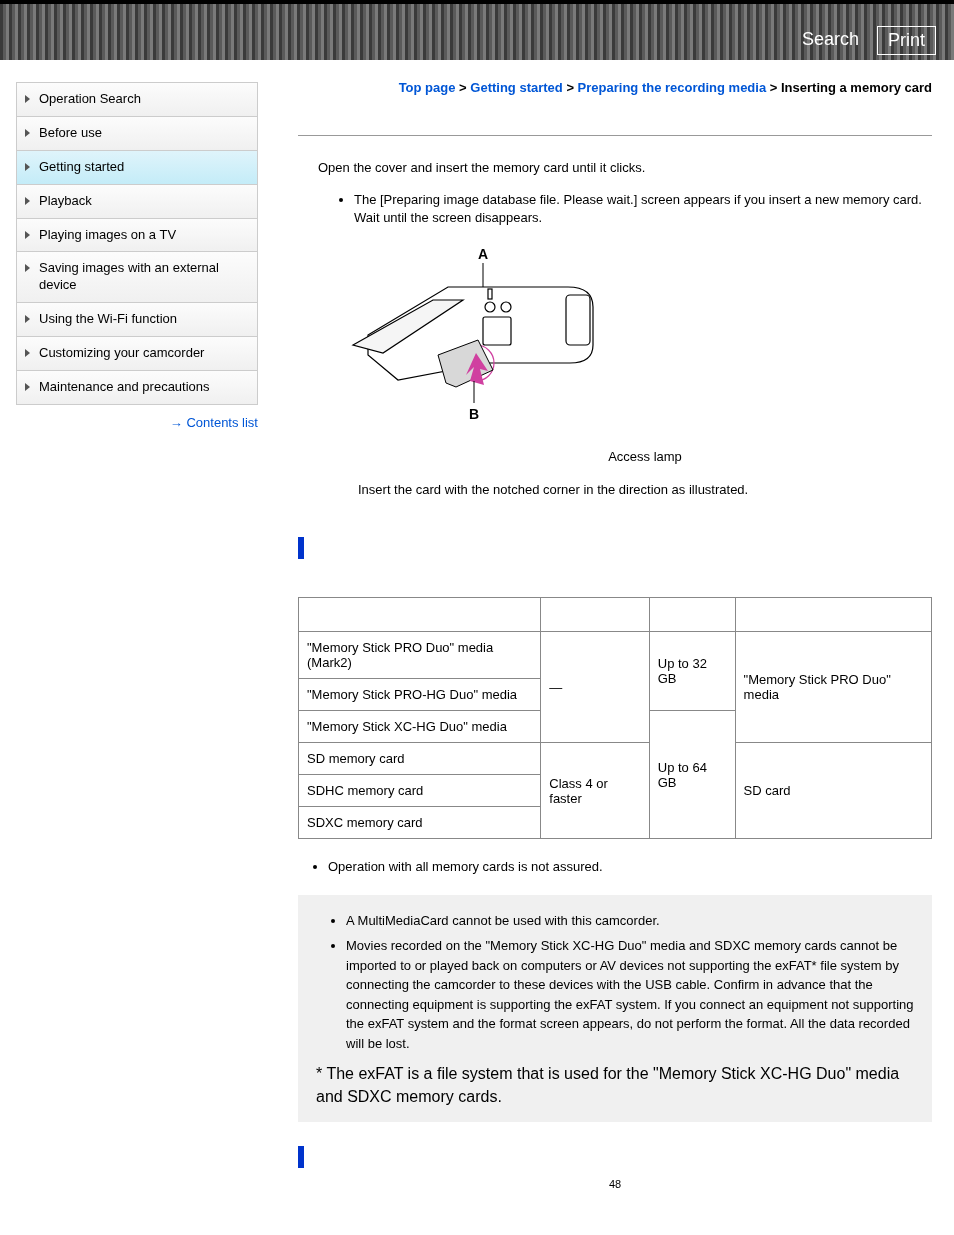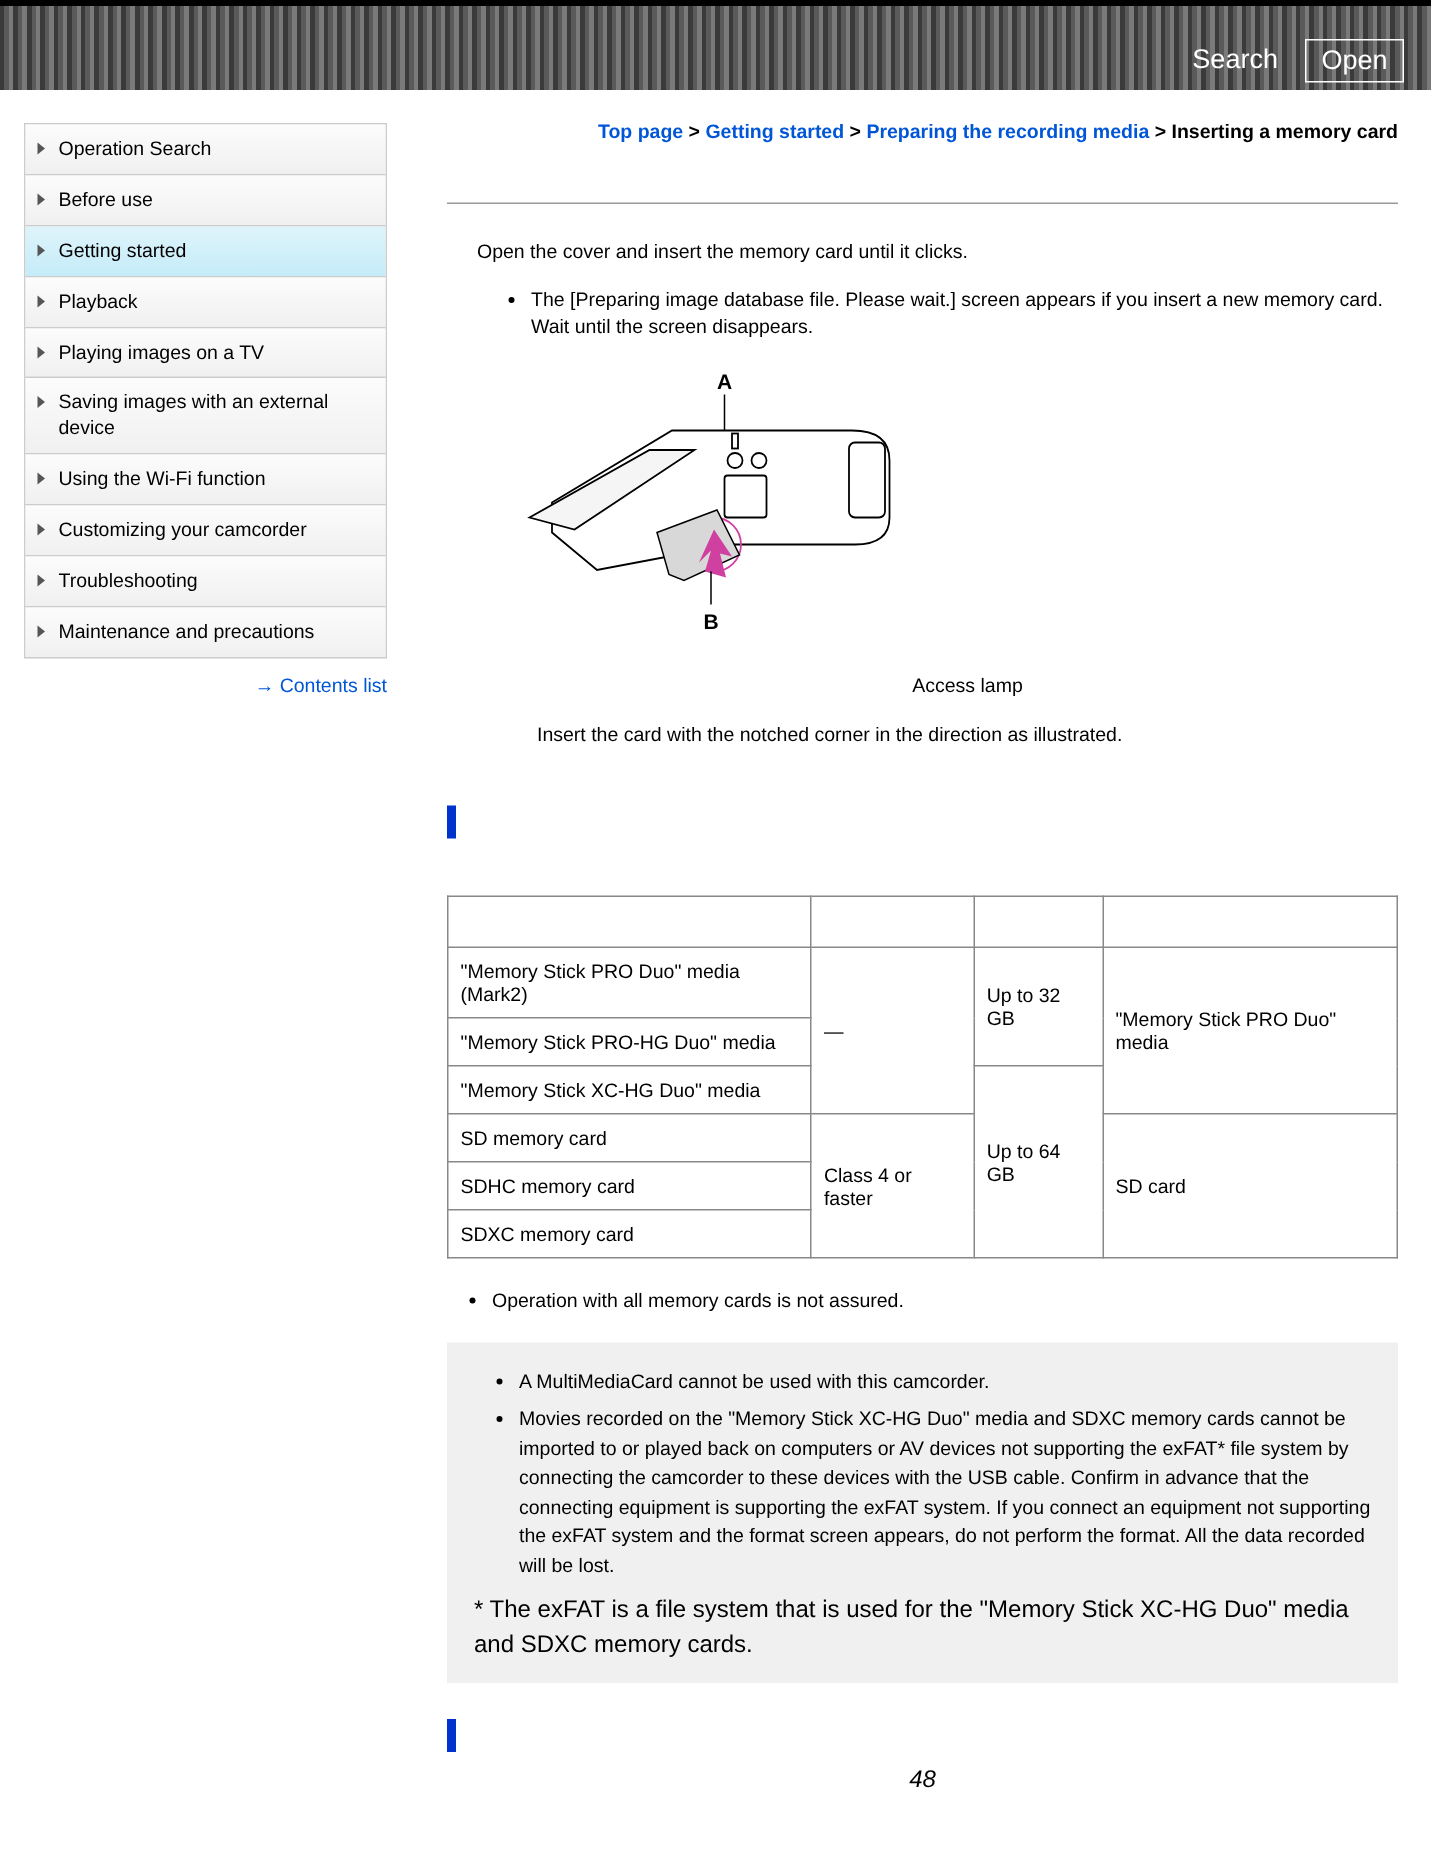--- a/index.html
+++ b/index.html
@@ -64,44 +64,43 @@
   table.media { width: 100%; border-collapse: collapse; margin-bottom: 18px; font-size: 13px; }
   table.media th, table.media td { border: 1px solid #888; padding: 8px 8px; text-align: left; vertical-align: middle; }
   table.media th { font-weight: normal; height: 34px; }
   .body-bullets { list-style: disc; margin: 0 0 18px 30px; }
   .body-bullets li { line-height: 1.5; margin-bottom: 4px; }
   .notes-box { background: #f0f0f0; padding: 16px 18px 14px 18px; margin-bottom: 24px; }
   .notes-list { list-style: disc; margin-left: 30px; }
   .notes-list li { line-height: 1.5; margin-bottom: 6px; font-size: 13px; }
   .footnote { font-size: 16px; margin-top: 10px; line-height: 1.4; }
   .section-bar2 { width: 6px; height: 22px; background: #0033cc; display: block; margin-bottom: 10px; }
-  .page-num { text-align: center; font-size: 16px; margin-top: 6px; font-style: italic; }
+  .page-num { text-align: center; font-size: 11px; margin-top: 6px; }
 </style>
 </head>
 <body>
 
 <div class="hatched-header">
   <div class="top-btns">
     <span class="top-btn">Search</span>
-    <span class="top-btn print">Open</span>
+    <span class="top-btn print">Print</span>
   </div>
 </div>
 
 <div class="layout">
   <aside class="sidebar">
     <ul class="nav-list">
       <li>Operation Search</li>
       <li>Before use</li>
       <li class="active">Getting started</li>
       <li>Playback</li>
       <li>Playing images on a TV</li>
       <li>Saving images with an external device</li>
       <li>Using the Wi-Fi function</li>
       <li>Customizing your camcorder</li>
-      <li>Troubleshooting</li>
       <li>Maintenance and precautions</li>
     </ul>
     <a class="contents-link">Contents list</a>
   </aside>
 
   <main class="main">
     <div class="breadcrumb">
       <span>Top page</span>
       <span class="sep">&gt;</span>
       <span>Getting started</span>

